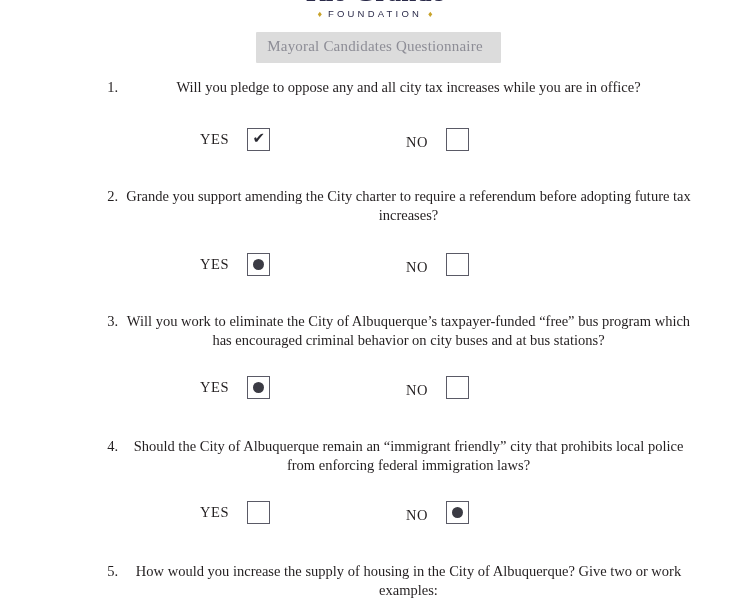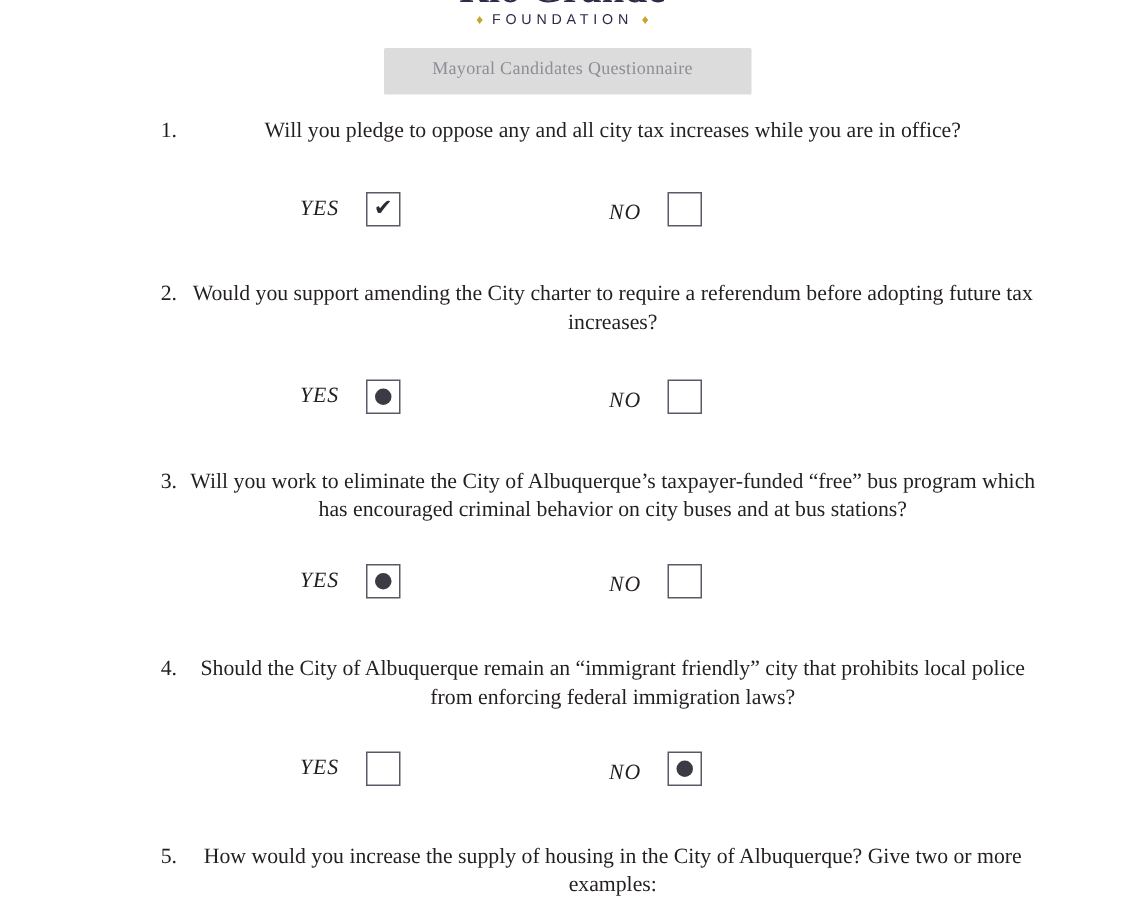--- a/index.html
+++ b/index.html
@@ -62,21 +62,21 @@
     background: #dcdcdc;
     border-radius: 1px;
   }
   .banner-text {
     position: absolute;
     top: 38px;
     left: 0;
     width: 750px;
     text-align: center;
     font-family: "Liberation Serif", serif;
-    font-size: 12px;
+    font-size: 15px;
     color: #8d8d96;
     letter-spacing: 0.2px;
   }
 
   
   .q {
     position: absolute;
     left: 96px;
     width: 600px;
   }
@@ -107,21 +107,20 @@
     position: absolute;
     display: flex;
     align-items: center;
   }
   .ans-yes { left: 104px; }
   .ans-no  { left: 310px; align-items: flex-end; }
   .ans-label {
     font-size: 14.5px;
     letter-spacing: 0.6px;
     margin-right: 18px;
-    font-style: italic;
   }
   .box {
     width: 23px;
     height: 23px;
     border: 1.5px solid #5a5a66;
     background: #ffffff;
     box-sizing: border-box;
     position: relative;
     display: inline-block;
   }
@@ -177,21 +176,21 @@
       <span class="box check"></span>
     </div>
     <div class="ans ans-no">
       <span class="ans-label">NO</span>
       <span class="box"></span>
     </div>
   </div>
 
   <div class="q" style="top:187px;">
     <span class="q-num">2.</span>
-    <div class="q-text">Would you support amending the City charter to require a referendum before adopting future tax increases?</div>
+    <div class="q-text">Grande you support amending the City charter to require a referendum before adopting future tax increases?</div>
   </div>
   <div class="answers" style="top:253px;">
     <div class="ans ans-yes">
       <span class="ans-label">YES</span>
       <span class="box filled"></span>
     </div>
     <div class="ans ans-no">
       <span class="ans-label">NO</span>
       <span class="box"></span>
     </div>
@@ -222,16 +221,16 @@
       <span class="box"></span>
     </div>
     <div class="ans ans-no">
       <span class="ans-label">NO</span>
       <span class="box filled"></span>
     </div>
   </div>
 
   <div class="q" style="top:562px;">
     <span class="q-num">5.</span>
-    <div class="q-text">How would you increase the supply of housing in the City of Albuquerque? Give two or more examples:</div>
+    <div class="q-text">How would you increase the supply of housing in the City of Albuquerque? Give two or work examples:</div>
   </div>
 
 </div>
 
 </body></html>

